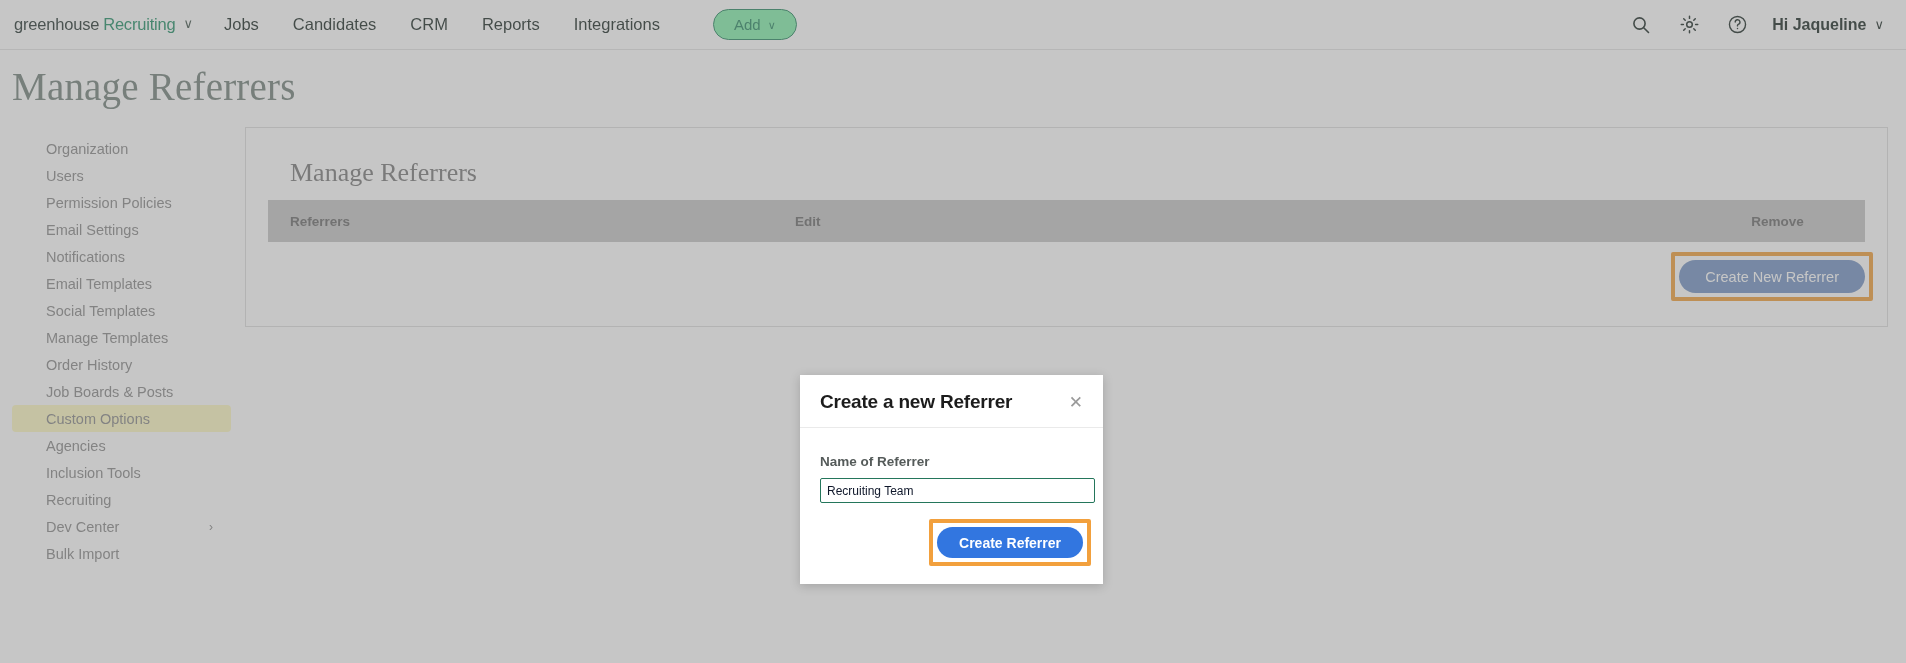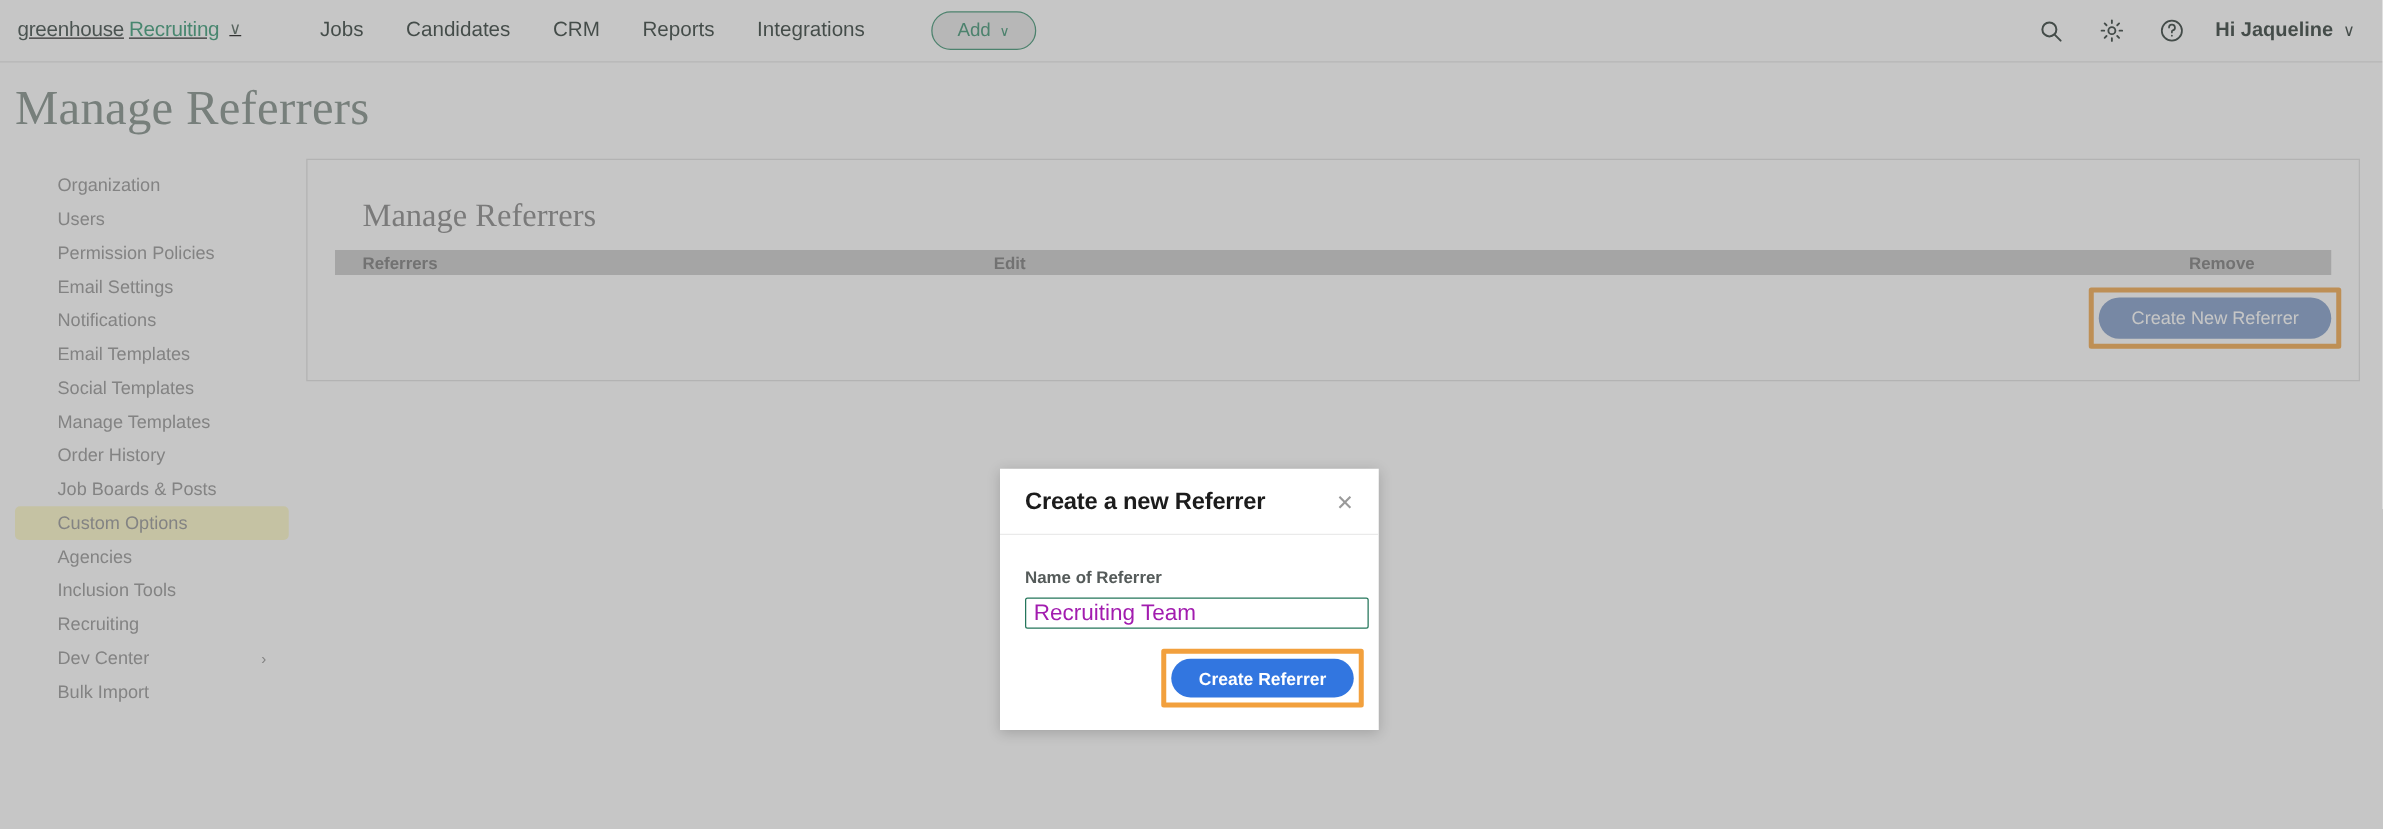--- a/index.html
+++ b/index.html
@@ -25,23 +25,22 @@
     background: #ffffff;
     border-bottom: 1px solid #e3e3e3;
     display: flex;
     align-items: center;
     padding: 0 22px 0 14px;
   }
   .brand {
     display: flex;
     align-items: baseline;
     gap: 4px;
-    margin-right: 46px;
+    margin-right: 14px;
     white-space: nowrap;
-    text-decoration: underline;
   }
   .brand-gh {
     font-size: 16.5px;
     color: #2b3a36;
     letter-spacing: -0.2px;
   }
   .brand-rec {
     font-size: 16.5px;
     color: #27926a;
     letter-spacing: -0.2px;
@@ -65,21 +64,21 @@
     margin-left: 36px;
     border: 1.5px solid #2e8a66;
     color: #2e8a66;
     border-radius: 20px;
     height: 31px;
     padding: 0 20px;
     display: flex;
     align-items: center;
     gap: 7px;
     font-size: 15px;
-    background: #e5e5e5;
+    background: #86efac;
     cursor: pointer;
     white-space: nowrap;
   }
   .addbtn .caret { font-size: 11px; position: relative; top: 1px; }
   .nav-right {
     margin-left: auto;
     display: flex;
     align-items: center;
     gap: 22px;
   }
@@ -140,21 +139,21 @@
   }
   .card-title {
     font-family: "Liberation Serif", serif;
     font-size: 26px;
     color: #7d7d7d;
     margin: 0 0 12px 22px;
   }
   .tbl-head {
     display: flex;
     background: #c6c6c6;
-    height: 20px;
+    height: 42px;
     align-items: center;
     font-size: 13.5px;
     font-weight: bold;
     color: #6f6f6f;
     padding: 0 0 0 22px;
   }
   .th-referrers { width: 505px; }
   .th-edit { flex: 1; }
   .th-remove { width: 175px; text-align: center; }
   .tbl-body { height: 62px; position: relative; }
@@ -226,22 +225,22 @@
     font-weight: bold;
     color: #555b5a;
     margin-bottom: 9px;
   }
   .field-input {
     width: 100%;
     height: 25px;
     border: 1px solid #24765b;
     border-radius: 2px;
     padding: 0 6px;
-    font-size: 18px;
-    color: #a21caf;
+    font-size: 12px;
+    color: #0f172a;
     font-family: "Liberation Sans", sans-serif;
     outline: none;
   }
   .modal-foot {
     display: flex;
     justify-content: flex-end;
     padding: 8px 12px 18px 20px;
   }
   .btn-create {
     background: #3276e0;

